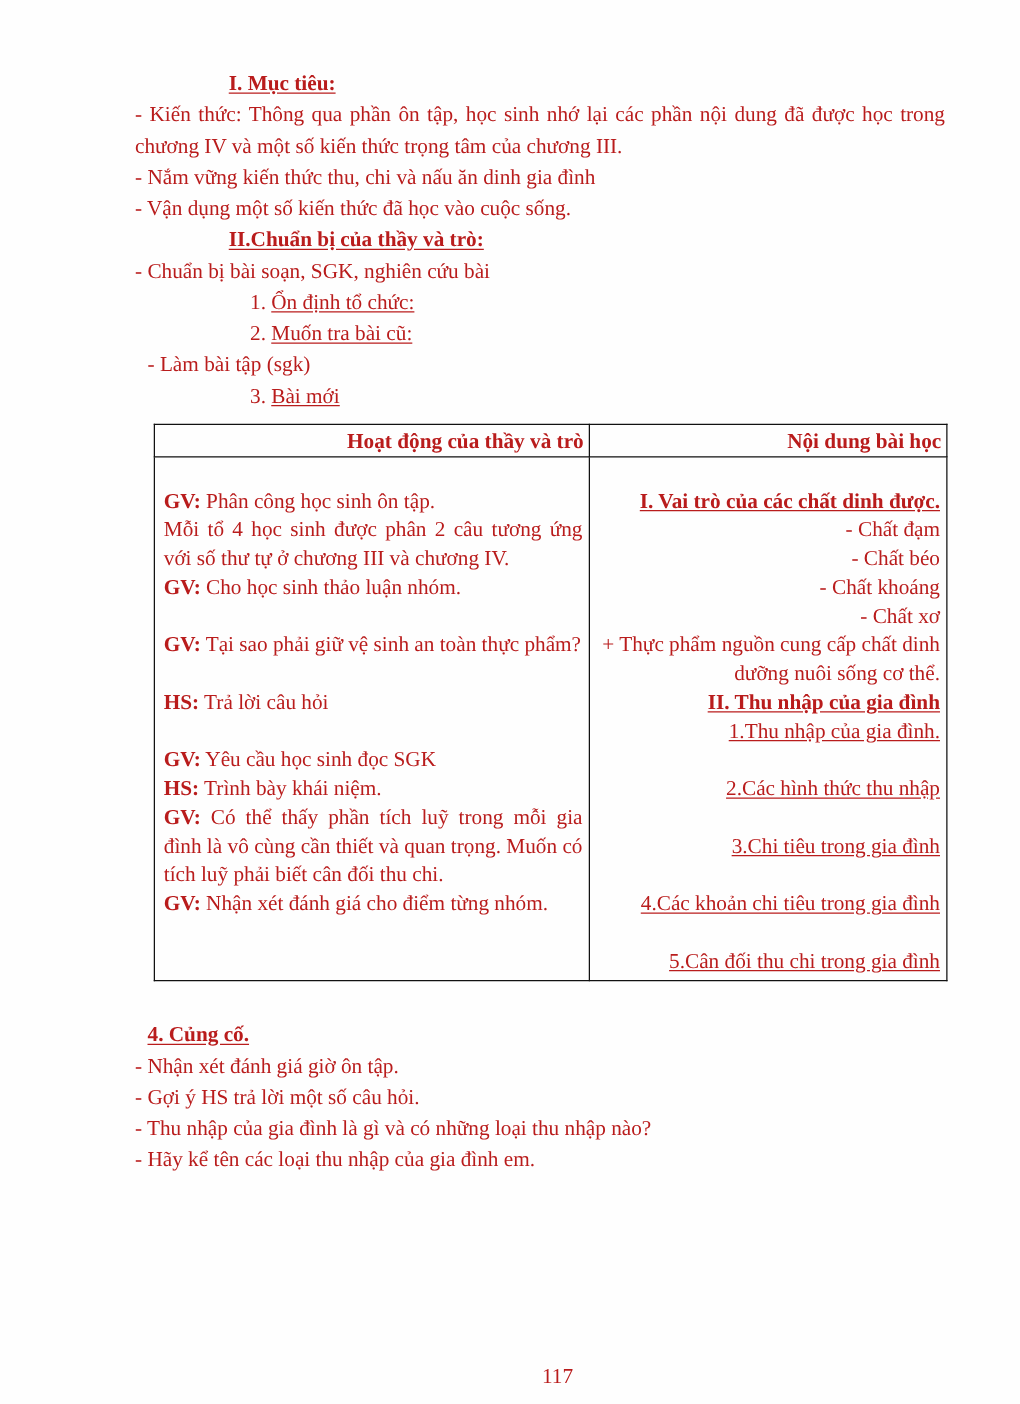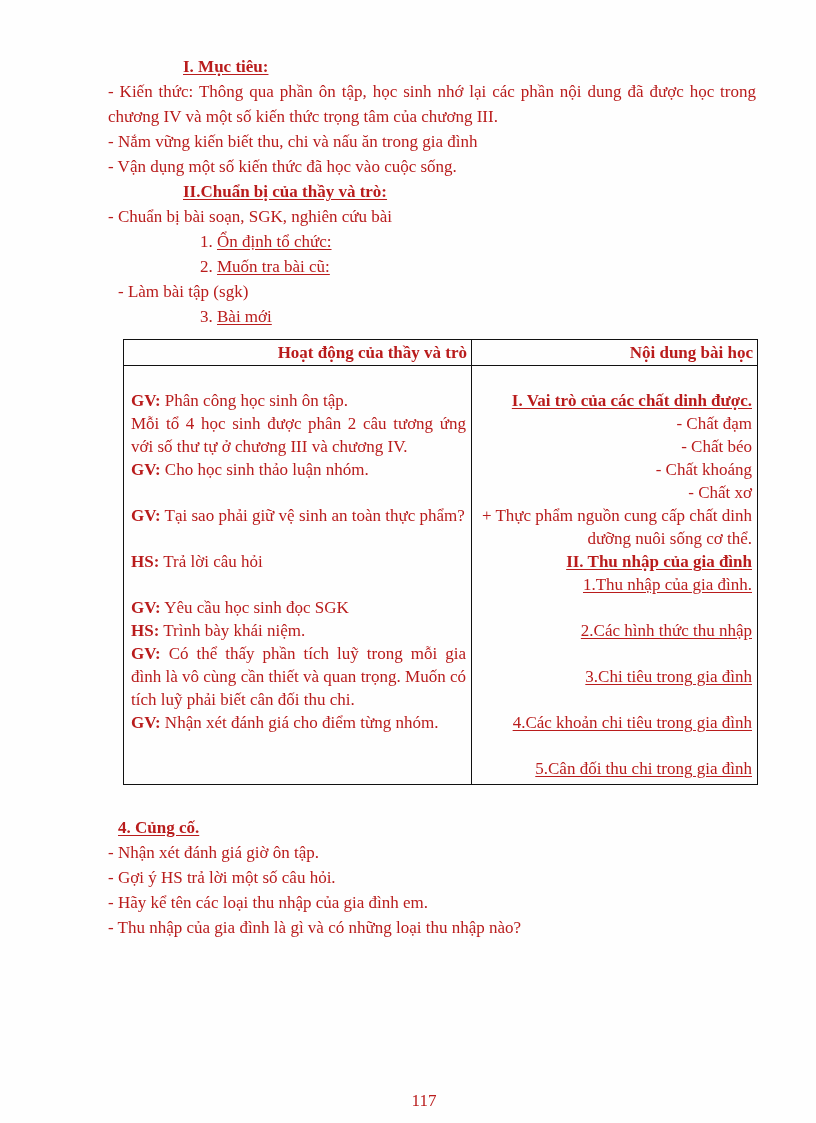--- a/index.html
+++ b/index.html
@@ -49,34 +49,34 @@
   p.sp { height: 23px; }
   td.cl p.jp { text-align: justify; }
   .rh { font-weight: bold; text-decoration: underline; text-underline-offset: 2px; }
   .u2 { text-decoration: underline; text-underline-offset: 2px; }
   b.pf { font-weight: bold; }
 
   .bottom { margin-top: 30px; }
   .pageno {
     position: absolute;
     top: 1088px;
-    left: 424px;
+    left: 446px;
     transform: translateX(-50%);
     line-height: 25px;
   }
 </style>
 </head>
 <body>
 
 <div class="page">
 
   <div class="content">
     <p class="ln ind-h"><span class="bu">I. Mục tiêu:</span></p>
     <p class="ln just">- Kiến thức: Thông qua phần ôn tập, học sinh nhớ lại các phần nội dung đã được học trong chương IV và một số kiến thức trọng tâm của chương III.</p>
-    <p class="ln">- Nắm vững kiến biết thu, chi và nấu ăn trong gia đình</p>
+    <p class="ln">- Nắm vững kiến thức thu, chi và nấu ăn dinh gia đình</p>
     <p class="ln">- Vận dụng một số kiến thức đã học vào cuộc sống.</p>
     <p class="ln ind-h"><span class="bu">II.Chuẩn bị của thầy và trò:</span></p>
     <p class="ln">- Chuẩn bị bài soạn, SGK, nghiên cứu bài</p>
     <p class="ln ind-n"><span>1.</span> <span class="u">Ổn định tổ chức:</span></p>
     <p class="ln ind-n"><span>2.</span> <span class="u">Muốn tra bài cũ:</span></p>
     <p class="ln ind-s">- Làm bài tập (sgk)</p>
     <p class="ln ind-n"><span>3.</span> <span class="u">Bài mới</span></p>
   </div>
 
   <table class="grid">
@@ -125,19 +125,19 @@
         <p class="u2">5.Cân đối thu chi trong gia đình</p>
       </td>
     </tr>
   </tbody>
     </table>
 
   <div class="content bottom">
     <p class="ln ind-s"><span class="bu">4. Củng cố.</span></p>
     <p class="ln">- Nhận xét đánh giá giờ ôn tập.</p>
     <p class="ln">- Gợi ý HS trả lời một số câu hỏi.</p>
+    <p class="ln">- Thu nhập của gia đình là gì và có những loại thu nhập nào?</p>
     <p class="ln">- Hãy kể tên các loại thu nhập của gia đình em.</p>
-    <p class="ln">- Thu nhập của gia đình là gì và có những loại thu nhập nào?</p>
   </div>
 
   <div class="pageno">117</div>
 
 </div>
 
 </body></html>

